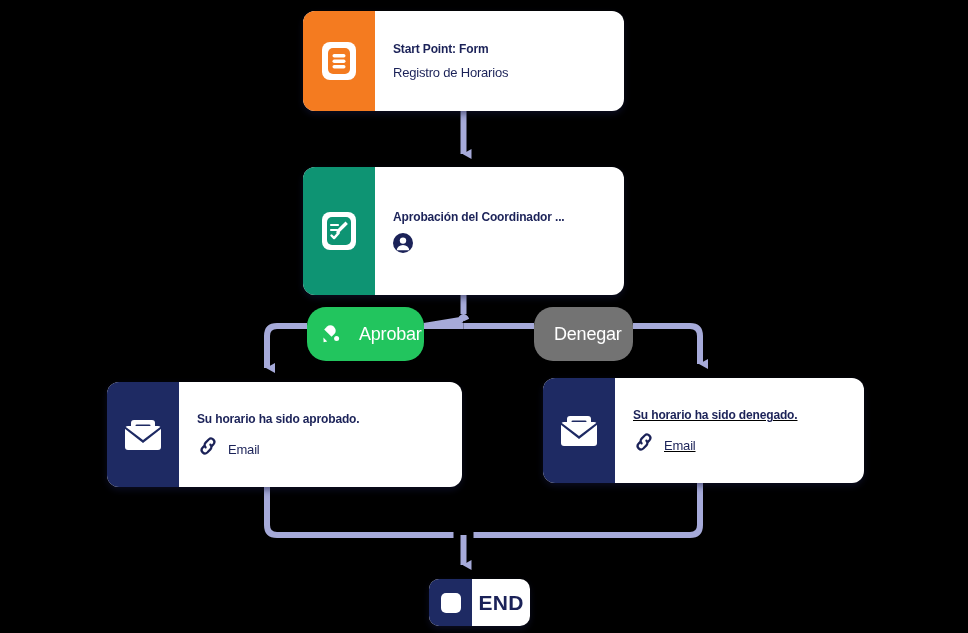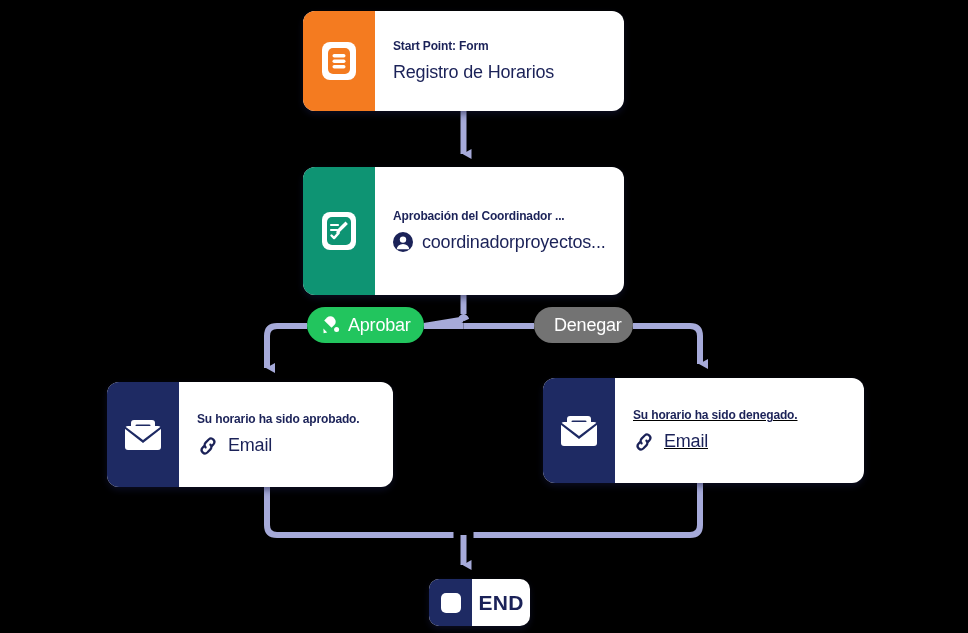--- a/index.html
+++ b/index.html
@@ -59,42 +59,42 @@
     font-size: 12px;
     font-weight: bold;
     color: #1B2258;
     letter-spacing: -0.15px;
     white-space: nowrap;
     overflow: hidden;
     margin-bottom: 9px;
   }
   .node-sub {
     display: flex;
-    align-items: flex-start;
+    align-items: flex-end;
     gap: 9px;
-    font-size: 18px;
+    font-size: 13px;
     color: #1B2258;
     white-space: nowrap;
     overflow: hidden;
     letter-spacing: -0.2px;
   }
   .node-sub-text {
     overflow: hidden;
     text-overflow: clip;
     white-space: nowrap;
   }
 
   
   #node-start      { left: 303px; top: 11px;  width: 321px; height: 100px; }
   #node-start .node-accent { width: 72px; background: #F47B20; }
 
   #node-approval   { left: 303px; top: 167px; width: 321px; height: 128px; }
   #node-approval .node-accent { width: 72px; background: #0E9473; }
 
-  #node-email-approved { left: 107px; top: 382px; width: 286px; height: 105px; }
+  #node-email-approved { left: 107px; top: 382px; width: 355px; height: 105px; }
   #node-email-approved .node-accent { width: 72px; background: #1E2A63; }
 
   #node-email-denied   { left: 543px; top: 378px; width: 321px; height: 105px; text-decoration: underline; }
   #node-email-denied .node-accent { width: 72px; background: #1E2A63; }
 
   
   #node-end {
     position: absolute;
     left: 429px; top: 579px;
     width: 101px; height: 47px;
@@ -122,22 +122,22 @@
     color: #1B2258;
     letter-spacing: 0.3px;
   }
 
   
   .pill {
     position: absolute;
     display: flex;
     align-items: center;
     justify-content: space-between;
-    gap: 7px;
-    height: 36px;
+    gap: 18px;
+    height: 54px;
     border-radius: 19px;
     color: #FFFFFF;
     font-size: 18px;
     letter-spacing: -0.2px;
     padding: 0 20px;
     box-sizing: border-box;
     white-space: nowrap;
   }
   #pill-approve {
     left: 307px; top: 307px;
@@ -230,21 +230,20 @@
     <div class="node-body">
       <div class="node-title">Aprobación del Coordinador ...</div>
       <div class="node-sub">
         <span class="icon-plain">
           <svg width="20" height="20" viewBox="0 0 20 20">
             <circle cx="10" cy="10" r="10" fill="#1B2258"></circle>
             <circle cx="10" cy="7.6" r="3.2" fill="#FFFFFF"></circle>
             <path d="M3.8 17.2 a6.2 5.2 0 0 1 12.4 0 Z" fill="#FFFFFF"></path>
           </svg>
         </span>
-        <span class="node-sub-text">coordinadorproyectos...</span>
       </div>
     </div>
   </div>
 
   <div class="pill" id="pill-approve">
     <span class="pill-icon">
       <svg width="20" height="20" viewBox="0 0 20 20">
         <path d="M12.6 2.6 a4.6 4.6 0 0 0 -6.5 0 L3.2 5.5 l7.3 7.3 l2.9 -2.9 a4.6 4.6 0 0 0 0 -6.5 Z" fill="#FFFFFF"></path>
         <path d="M2.4 13.6 l3.8 3.8 l-3.6 0.9 Z" fill="#FFFFFF"></path>
         <circle cx="15.6" cy="14.4" r="2.5" fill="#FFFFFF"></circle>

